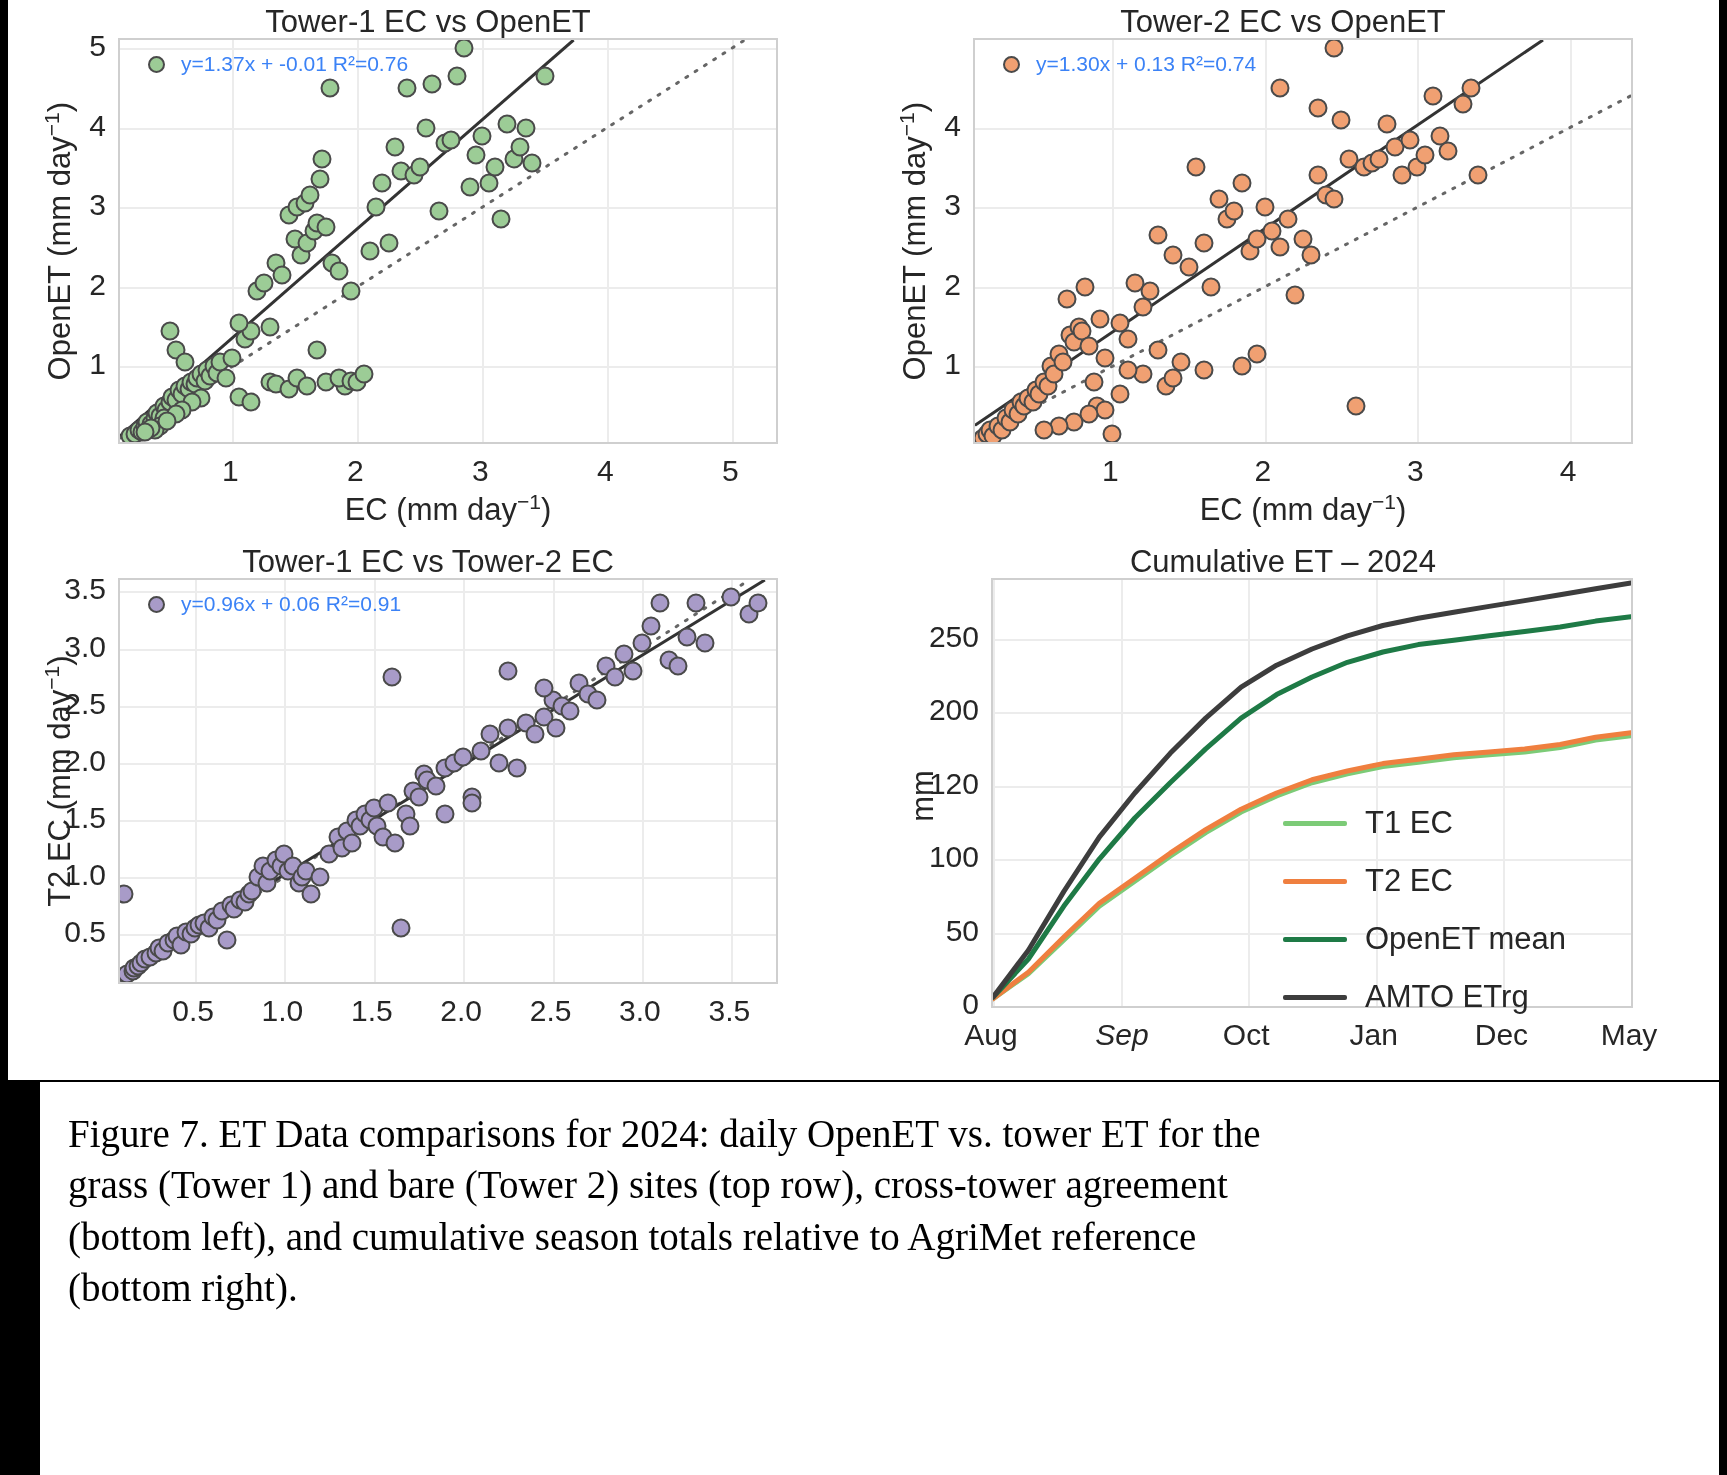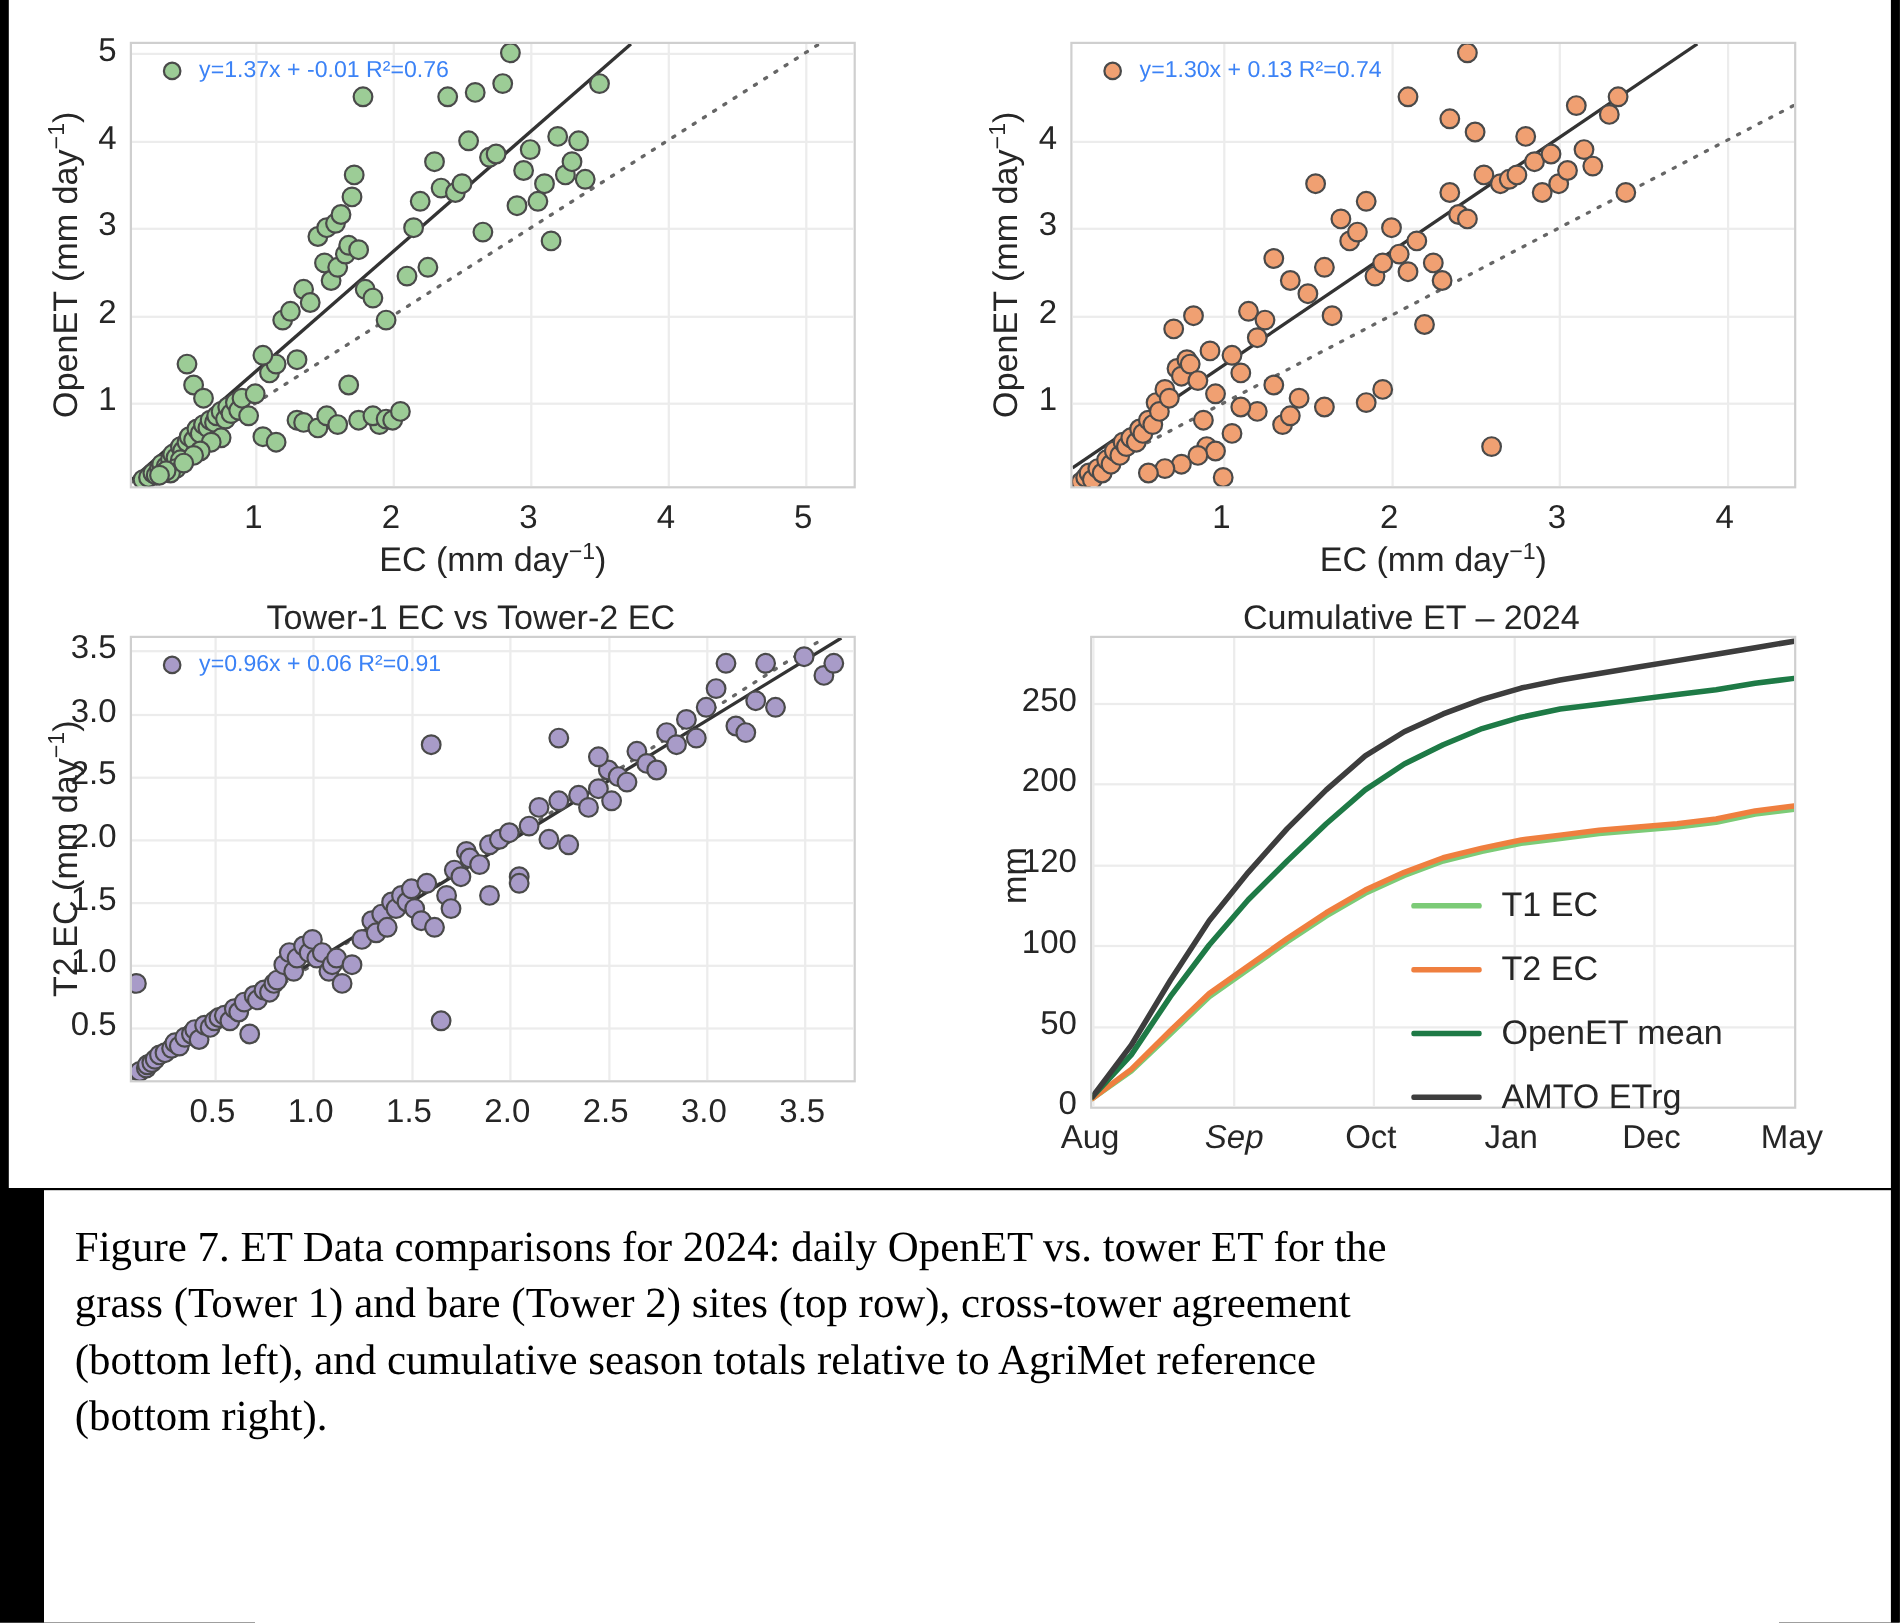--- a/index.html
+++ b/index.html
@@ -135,20 +135,21 @@
   }
 </style>
 </head>
 <body>
 
 <div id="page">
 
   <div id="figure-canvas">
 
     <div class="panel" style="left:0px; top:0px; width:840px; height:540px;">
+      <div class="panel-title" style="top:4px;">Tower-1 EC vs OpenET</div>
       <div class="plot-area" id="p1-plot" style="left:110px; top:38px; width:660px; height:406px;">
           <div class="gridline-v" style="left: 112.457px;"></div>
           <div class="gridline-v" style="left: 237.41px;"></div>
           <div class="gridline-v" style="left: 362.362px;"></div>
           <div class="gridline-v" style="left: 487.314px;"></div>
           <div class="gridline-v" style="left: 612.267px;"></div>
           <div class="gridline-h" style="top: 326.376px;"></div>
           <div class="gridline-h" style="top: 246.772px;"></div>
           <div class="gridline-h" style="top: 167.168px;"></div>
           <div class="gridline-h" style="top: 87.5644px;"></div>
@@ -281,20 +282,21 @@
         <div class="tick-x" style="left: 597.314px; top: 454px;">4</div>
         <div class="tick-x" style="left: 722.267px; top: 454px;">5</div>
         <div class="tick-y" style="left: 14px; width: 84px; top: 364.376px;">1</div>
         <div class="tick-y" style="left: 14px; width: 84px; top: 284.772px;">2</div>
         <div class="tick-y" style="left: 14px; width: 84px; top: 205.168px;">3</div>
         <div class="tick-y" style="left: 14px; width: 84px; top: 125.564px;">4</div>
         <div class="tick-y" style="left: 14px; width: 84px; top: 45.9604px;">5</div>
       </div>
 
     <div class="panel" style="left:855px; top:0px; width:840px; height:540px;">
+      <div class="panel-title" style="top:4px;">Tower-2 EC vs OpenET</div>
       <div class="plot-area" id="p2-plot" style="left:110px; top:38px; width:660px; height:406px;">
           <div class="gridline-v" style="left: 137.302px;"></div>
           <div class="gridline-v" style="left: 289.86px;"></div>
           <div class="gridline-v" style="left: 442.419px;"></div>
           <div class="gridline-v" style="left: 594.977px;"></div>
           <div class="gridline-h" style="top: 326.376px;"></div>
           <div class="gridline-h" style="top: 246.772px;"></div>
           <div class="gridline-h" style="top: 167.168px;"></div>
           <div class="gridline-h" style="top: 87.5644px;"></div>
           <svg width="656" height="402" style="position: absolute; left: 0px; top: 0px;">

